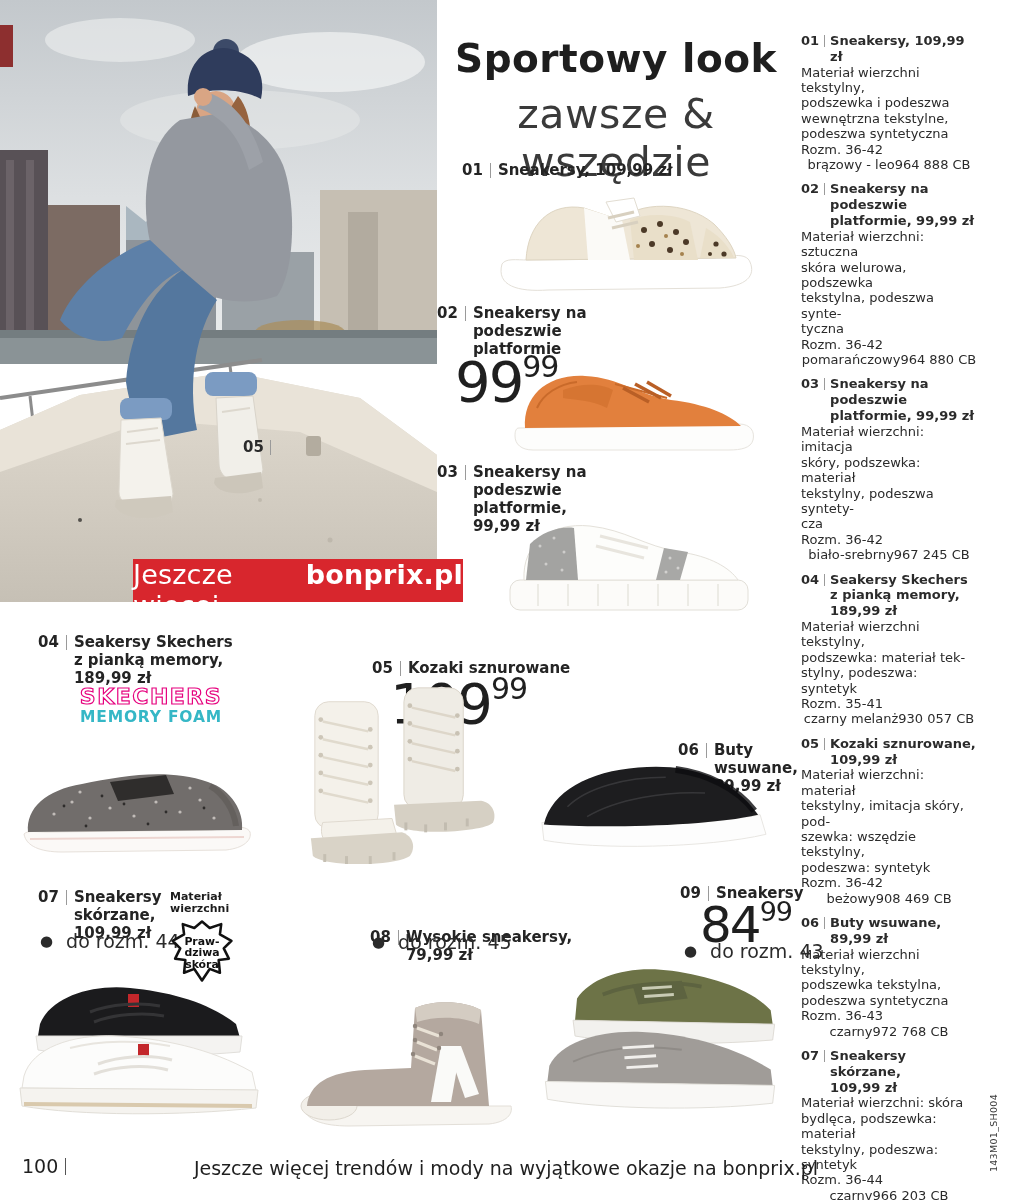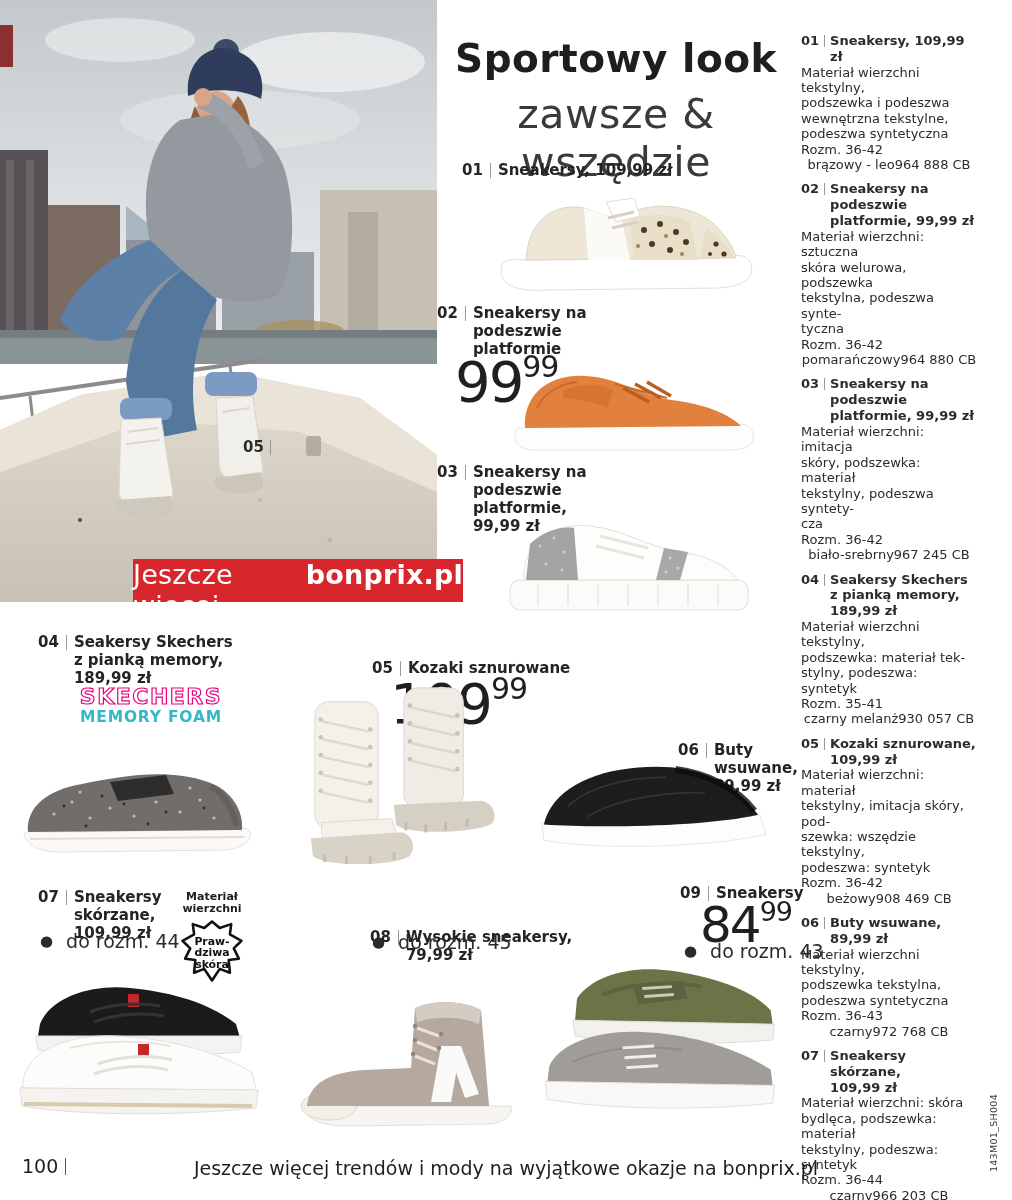--- a/index.html
+++ b/index.html
@@ -32,21 +32,21 @@
   .gnum { font-weight:bold; }
   .gbar { width:1px; height:15px; background:#9a9a9a; margin:2px 7px 0 7px; flex:0 0 1px; }
   .bigprice { position:absolute; font-size:56px; font-weight:normal; color:#1f1f1f; letter-spacing:-2px; line-height:1; }
   .bigprice .sup { font-size:30px; vertical-align:24px; letter-spacing:-1px; }
   .bigprice.small { font-size:50px; }
   .bigprice.small .sup { font-size:27px; vertical-align:21px; }
   .bullet { position:absolute; font-size:19px; font-weight:normal; color:#2b2b2b; display:flex; align-items:center; }
   .bullet .dot { font-size:15px; margin-right:13px; }
 
   
-  .badge { left:170px; top:891px; width:84px; text-align:center; }
+  .badge { left:170px; top:891px; width:84px; }
   .badge .btop { font-size:11px; font-weight:bold; line-height:12px; color:#1c1c1c; }
   .badge svg { margin-top:3px; }
 
   
   .sklogo { left:56px; top:686px; }
 
   
   .catalog { left:801px; top:33px; width:176px; font-size:13px; line-height:15.4px; color:#2b2b2b; }
   .entry { margin-bottom:9px; }
   .ehead { display:flex; font-weight:bold; line-height:15.8px; }

